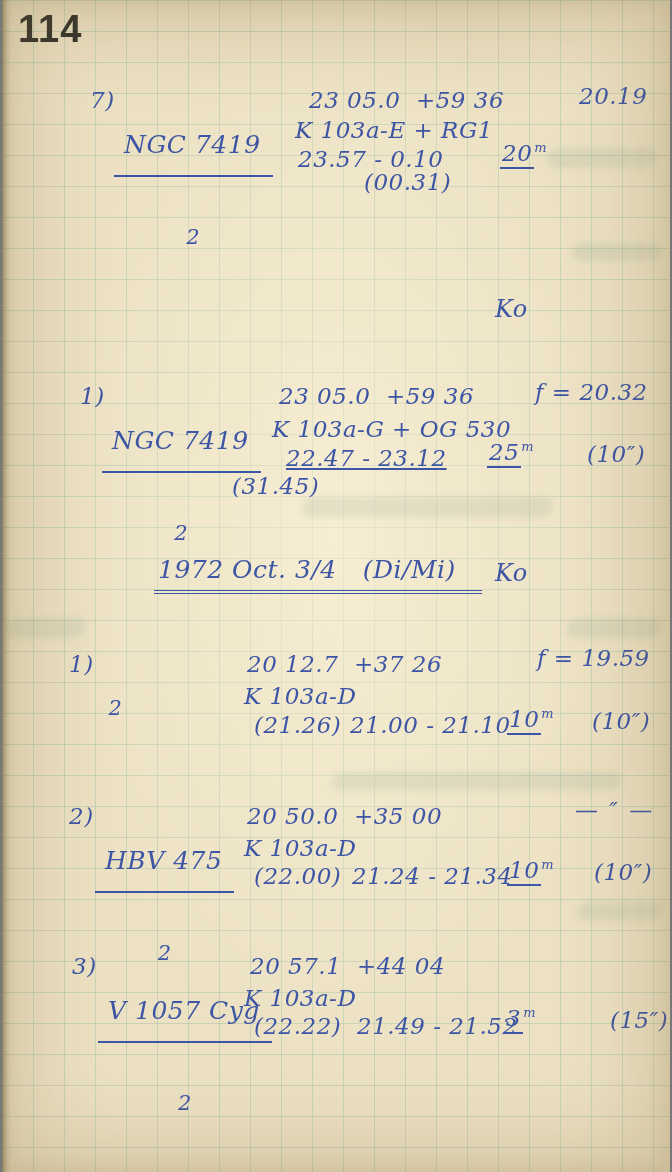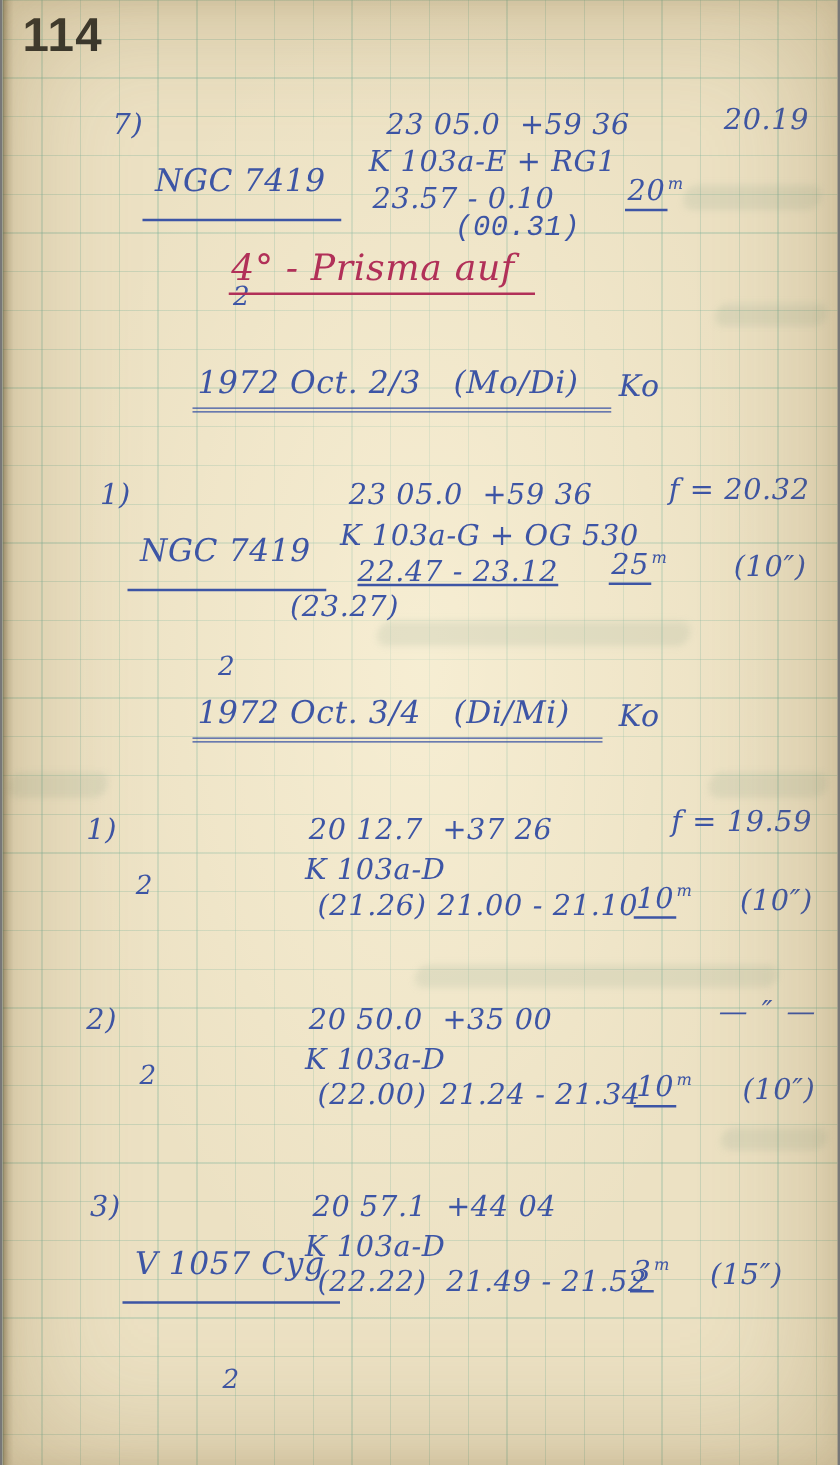--- a/index.html
+++ b/index.html
@@ -55,41 +55,39 @@
     <span class="abs hw" style="left:88px;top:88px;">7)</span>
     <span class="abs frac hw" style="left:112px;top:84px;">
       <span class="obj">NGC 7419</span>
       <span class="den">2</span>
     </span>
     <span class="abs hw" style="left:307px;top:88px;">23 05.0  +59 36</span>
     <span class="abs hw" style="left:577px;top:84px;">20.19</span>
     <span class="abs hw" style="left:293px;top:118px;">K 103a-E + RG1</span>
     <span class="abs hw" style="left:296px;top:147px;">23.57 - 0.10</span>
     <span class="abs hw exp" style="left:498px;top:141px;"><span class="u">20</span><sup>m</sup></span>
-    <span class="abs hw" style="left:362px;top:170px;font-family:Liberation Mono, monospace;">(00.31)</span>
+    <span class="abs hw" style="left:362px;top:170px;">(00.31)</span>
   </div>
 
-  <span class="abs hw red" style="left:181px;top:199px;">4° - Prisma auf</span>
 
-  <span class="abs hw night" style="left:152px;top:293px;"><span>1972 Oct. 2/3</span><span class="wd">(Mo/Di)</span></span>
   <span class="abs hw observer" style="left:493px;top:297px;">Ko</span>
 
   <div>
     <span class="abs hw" style="left:78px;top:384px;">1)</span>
     <span class="abs frac hw" style="left:100px;top:380px;">
       <span class="obj">NGC 7419</span>
       <span class="den">2</span>
     </span>
     <span class="abs hw" style="left:277px;top:384px;">23 05.0  +59 36</span>
     <span class="abs hw" style="left:533px;top:380px;">f = 20.32</span>
     <span class="abs hw" style="left:270px;top:417px;">K 103a-G + OG 530</span>
     <span class="abs hw" style="left:284px;top:446px;text-decoration:underline;">22.47 - 23.12</span>
     <span class="abs hw exp" style="left:485px;top:440px;"><span class="u">25</span><sup>m</sup></span>
     <span class="abs hw" style="left:585px;top:442px;">(10″)</span>
-    <span class="abs hw" style="left:230px;top:474px;">(23.27)</span>
+    <span class="abs hw" style="left:230px;top:474px;">(31.45)</span>
   </div>
 
   <span class="abs hw night" style="left:152px;top:557px;"><span>1972 Oct. 3/4</span><span class="wd">(Di/Mi)</span></span>
   <span class="abs hw observer" style="left:493px;top:561px;">Ko</span>
 
   <div>
     <span class="abs hw" style="left:67px;top:652px;">1)</span>
     <span class="abs frac hw" style="left:90px;top:648px;">
       <span class="den">2</span>
     </span>
@@ -98,20 +96,21 @@
     <span class="abs hw" style="left:242px;top:684px;">K 103a-D</span>
     <span class="abs hw" style="left:252px;top:713px;">(21.26)</span>
     <span class="abs hw" style="left:348px;top:713px;">21.00 - 21.10</span>
     <span class="abs hw exp" style="left:505px;top:707px;"><span class="u">10</span><sup>m</sup></span>
     <span class="abs hw" style="left:590px;top:709px;">(10″)</span>
   </div>
 
   <div>
     <span class="abs hw" style="left:67px;top:804px;">2)</span>
     <span class="abs frac hw" style="left:93px;top:800px;">
+      <span class="obj">HBV 475</span>
       <span class="den">2</span>
     </span>
     <span class="abs hw" style="left:245px;top:804px;">20 50.0  +35 00</span>
     <span class="abs hw ditto" style="left:573px;top:798px;">— ″ —</span>
     <span class="abs hw" style="left:242px;top:836px;">K 103a-D</span>
     <span class="abs hw" style="left:252px;top:864px;">(22.00)</span>
     <span class="abs hw" style="left:350px;top:864px;">21.24 - 21.34</span>
     <span class="abs hw exp" style="left:505px;top:858px;"><span class="u">10</span><sup>m</sup></span>
     <span class="abs hw" style="left:592px;top:860px;">(10″)</span>
   </div>
@@ -120,18 +119,18 @@
     <span class="abs hw" style="left:70px;top:954px;">3)</span>
     <span class="abs frac hw" style="left:96px;top:950px;">
       <span class="obj">V 1057 Cyg</span>
       <span class="den">2</span>
     </span>
     <span class="abs hw" style="left:248px;top:954px;">20 57.1  +44 04</span>
     <span class="abs hw" style="left:242px;top:986px;">K 103a-D</span>
     <span class="abs hw" style="left:252px;top:1014px;">(22.22)</span>
     <span class="abs hw" style="left:355px;top:1014px;">21.49 - 21.52</span>
     <span class="abs hw exp" style="left:502px;top:1006px;"><span class="u">3</span><sup>m</sup></span>
-    <span class="abs hw" style="left:566px;top:1008px;">(15″)</span>
+    <span class="abs hw" style="left:608px;top:1008px;">(15″)</span>
   </div>
 
   <div class="edge-left"></div>
   <div class="vignette"></div>
 </div>
 
 </body></html>

